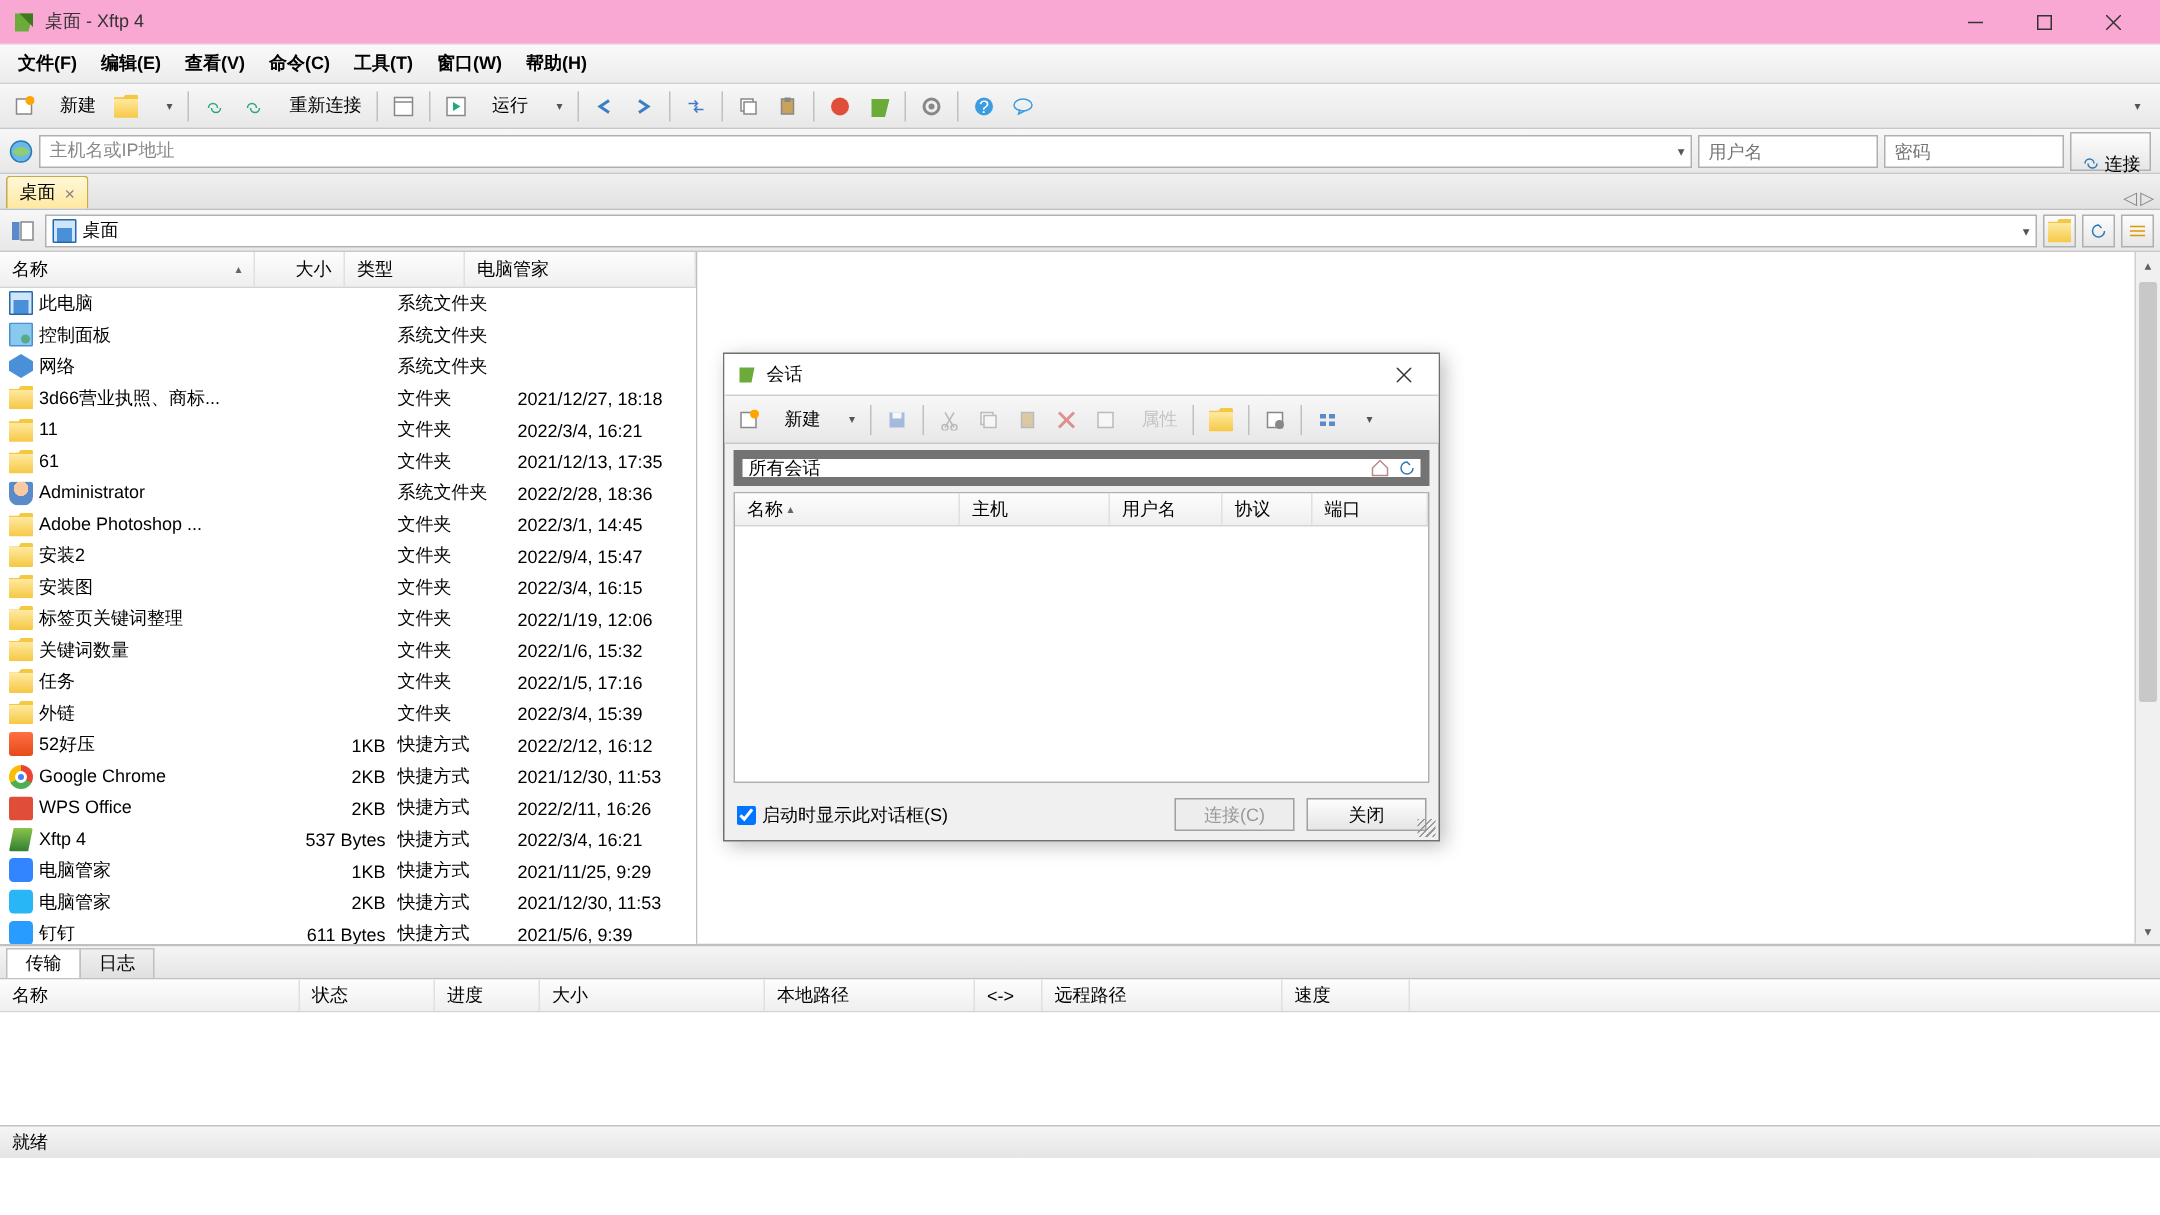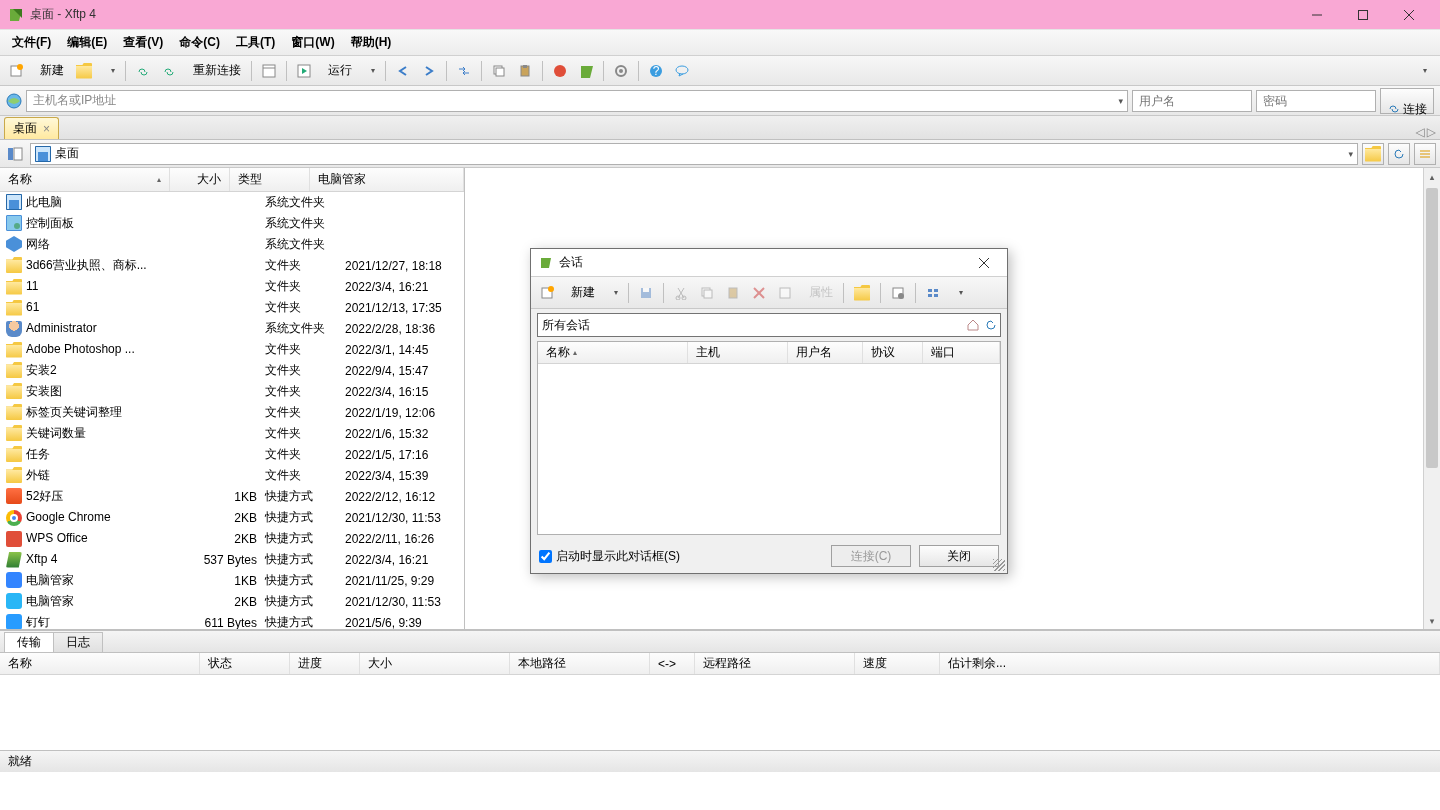--- a/index.html
+++ b/index.html
@@ -60,26 +60,26 @@
 .scrollbar-v .arr{position:absolute;left:0;right:0;height:17px;display:flex;align-items:center;justify-content:center;color:#606060;font-size:9px;}
 .bottom-panel { height: 120px; display:flex; flex-direction:column; border-top:1px solid #c0c0c0;}
 .bp-tabs { height:22px; background:linear-gradient(#f5f5f5,#e5e5e5); display:flex; align-items:flex-end; padding:0 4px; border-bottom:1px solid #c0c0c0;}
 .bp-tab { height:20px; padding:0 12px; border:1px solid #c0c0c0; background:#fff; border-bottom:none; display:flex; align-items:center; margin-right:-1px; cursor:pointer;}
 .bp-tab.inactive{background:linear-gradient(#f0f0f0,#e0e0e0);}
 .bp-headers { height:22px; background:linear-gradient(#fdfdfd,#efefef); border-bottom:1px solid #d4d4d4; display:flex; align-items:center;}
 .bp-headers .bph{padding:0 8px;border-right:1px solid #e0e0e0;height:100%;display:flex;align-items:center;}
 .bp-body{flex:1;background:#fff;}
 .statusbar { height:22px; background:linear-gradient(#f5f5f5,#e5e5e5); border-top:1px solid #c0c0c0; display:flex; align-items:center; padding:0 8px;}
 
-.dialog { position:absolute; left:482px; top:248px; width:478px; background:#f0f0f0; border:1px solid #707070; box-shadow:3px 3px 12px rgba(0,0,0,.25);margin-left:48px;}
+.dialog { position:absolute; left:482px; top:235px; width:478px; background:#f0f0f0; border:1px solid #707070; box-shadow:3px 3px 12px rgba(0,0,0,.25);}
 .dlg-title{height:28px;background:#fff;display:flex;align-items:center;padding:0 8px;border-bottom:1px solid #d0d0d0;}
 .dlg-title .t{flex:1;}
 .dlg-title .x{cursor:pointer;width:20px;text-align:center;}
 .dlg-tb{height:32px;background:linear-gradient(#f7f7f7,#e8e8e8);border-bottom:1px solid #c8c8c8;display:flex;align-items:center;padding:0 4px;gap:2px;}
-.dlg-filter{height:24px;background:#fff;border:1px solid #737373;margin:4px 6px 0;display:flex;align-items:center;padding:0 4px;position:relative;}
+.dlg-filter{height:24px;background:#fff;border:6px solid #737373;margin:4px 6px 0;display:flex;align-items:center;padding:0 4px;position:relative;}
 .dlg-filter .ricons{position:absolute;right:2px;display:flex;gap:4px;}
 .dlg-list{margin:4px 6px;height:194px;background:#fff;border:1px solid #b0b0b0;}
 .dlg-list .hdr{height:22px;background:linear-gradient(#fdfdfd,#efefef);border-bottom:1px solid #d4d4d4;display:flex;align-items:center;}
 .dlg-list .hdr .h{padding:0 8px;border-right:1px solid #e0e0e0;height:100%;display:flex;align-items:center;gap:3px;}
 .dlg-foot{height:34px;display:flex;align-items:center;padding:0 8px;gap:8px;}
 .dlg-foot .chk{display:flex;align-items:center;gap:4px;}
 .dlg-foot .spacer{flex:1;}
 .dlg-foot button{height:22px;width:80px;border:1px solid #a0a0a0;background:linear-gradient(#fdfdfd,#e6e6e6);cursor:pointer;}
 .dlg-foot button:disabled{color:#999;background:#ededed;}
 .dlg-grip{position:absolute;right:2px;bottom:2px;width:12px;height:12px;background:repeating-linear-gradient(135deg,#999 0 1px,transparent 1px 3px);}
@@ -540,23 +540,20 @@
       </div>
     <div class="bph" style="width:45px">
         <span>&lt;-&gt;</span>
       </div>
     <div class="bph" style="width:160px">
         <span>远程路径</span>
       </div>
     <div class="bph" style="width:85px">
         <span>速度</span>
       </div>
-    <div class="bph" style="flex:1">
-        <span>估计剩余...</span>
-      </div>
   </div>
   <div class="bp-body"></div>
 </div>
 
 <div class="statusbar">
   <span>就绪</span>
 </div>
 
 <div class="dialog">
   <div class="dlg-title">

